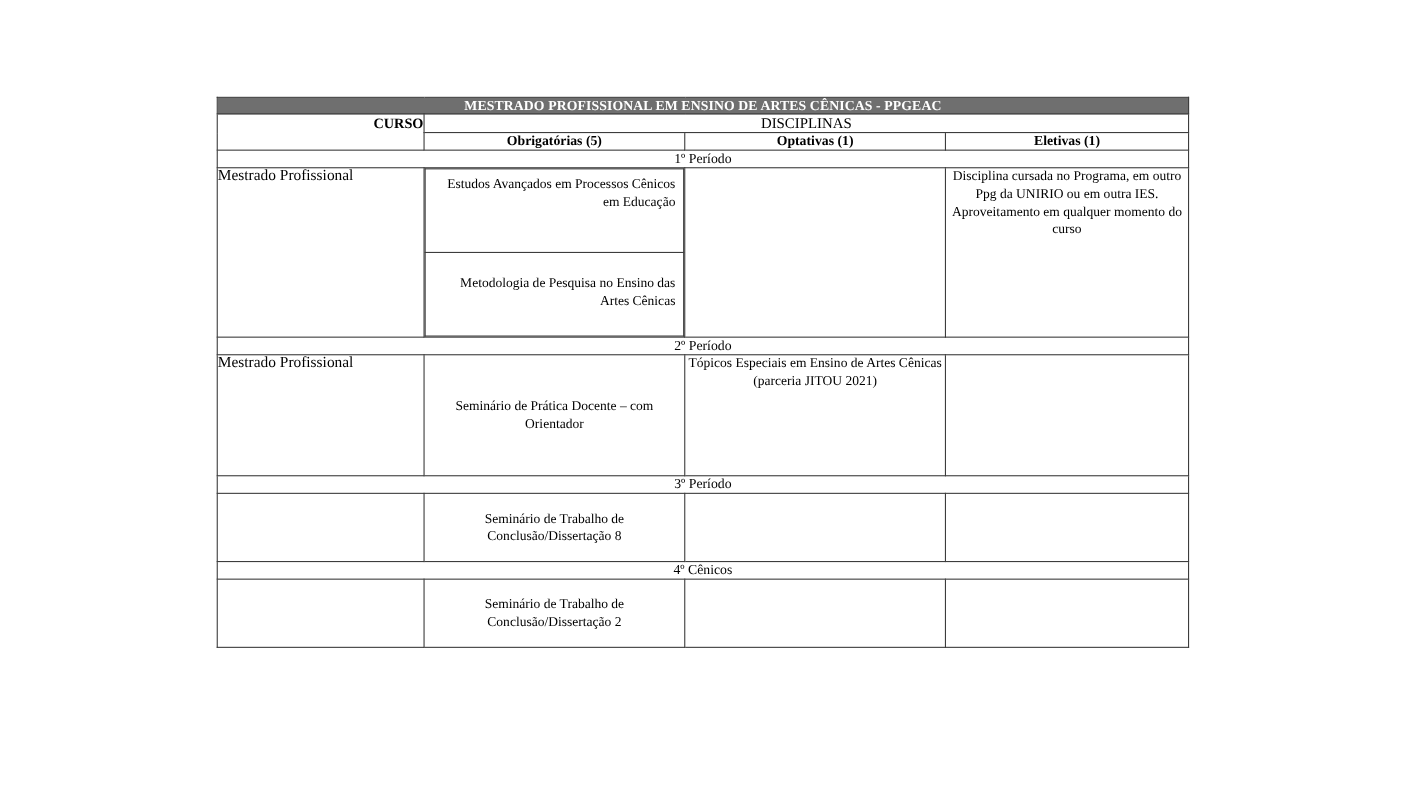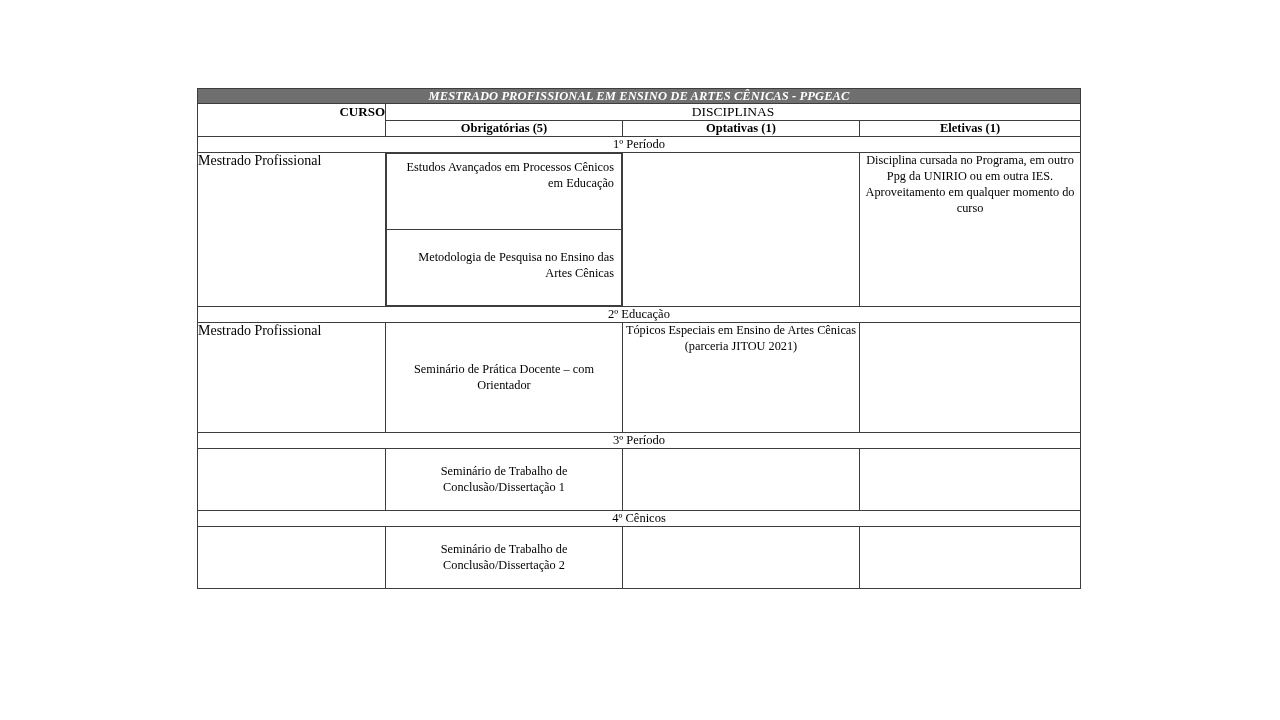--- a/index.html
+++ b/index.html
@@ -39,21 +39,20 @@
   .title-bar {
     background: #6f6f6f;
     color: #ffffff;
     font-weight: bold;
     text-align: center;
     font-size: 12.5px;
     letter-spacing: 0.1px;
     padding: 3px 2px 4px 2px;
     border: 1px solid #3d3d3d;
     line-height: 1.15;
-    font-style: italic;
   }
   .curso-cell {
     text-align: right;
     vertical-align: middle;
     font-weight: bold;
     font-size: 13px;
     padding: 4px;
   }
   .disciplinas-head {
     text-align: center;
@@ -156,35 +155,35 @@
                 </td>
               </tr>
             </tbody>
               </table>
           </td>
           <td class="cell-text"></td>
           <td class="cell-text">Disciplina cursada no Programa, em outro Ppg da UNIRIO ou em outra IES. Aproveitamento em qualquer momento do curso</td>
         </tr>
 
         <tr class="period-row">
-          <td colspan="4">2º Educação</td>
+          <td colspan="4">2º Período</td>
         </tr>
         <tr style="height:110px">
           <td class="cell-mid">Mestrado Profissional</td>
           <td class="cell-text" style="vertical-align:middle;">Seminário de Prática Docente – com Orientador</td>
           <td class="cell-text">Tópicos Especiais em Ensino de Artes Cênicas (parceria JITOU 2021)</td>
           <td class="cell-text"></td>
         </tr>
 
         <tr class="period-row">
           <td colspan="4">3º Período</td>
         </tr>
         <tr style="height:62px">
           <td class="cell-mid"></td>
-          <td class="cell-text" style="vertical-align:middle;">Seminário de Trabalho de Conclusão/Dissertação 1</td>
+          <td class="cell-text" style="vertical-align:middle;">Seminário de Trabalho de Conclusão/Dissertação 8</td>
           <td class="cell-text"></td>
           <td class="cell-text"></td>
         </tr>
 
         <tr class="period-row">
           <td colspan="4">4º Cênicos</td>
         </tr>
         <tr style="height:62px">
           <td class="cell-mid"></td>
           <td class="cell-text" style="vertical-align:middle;">Seminário de Trabalho de Conclusão/Dissertação 2</td>

